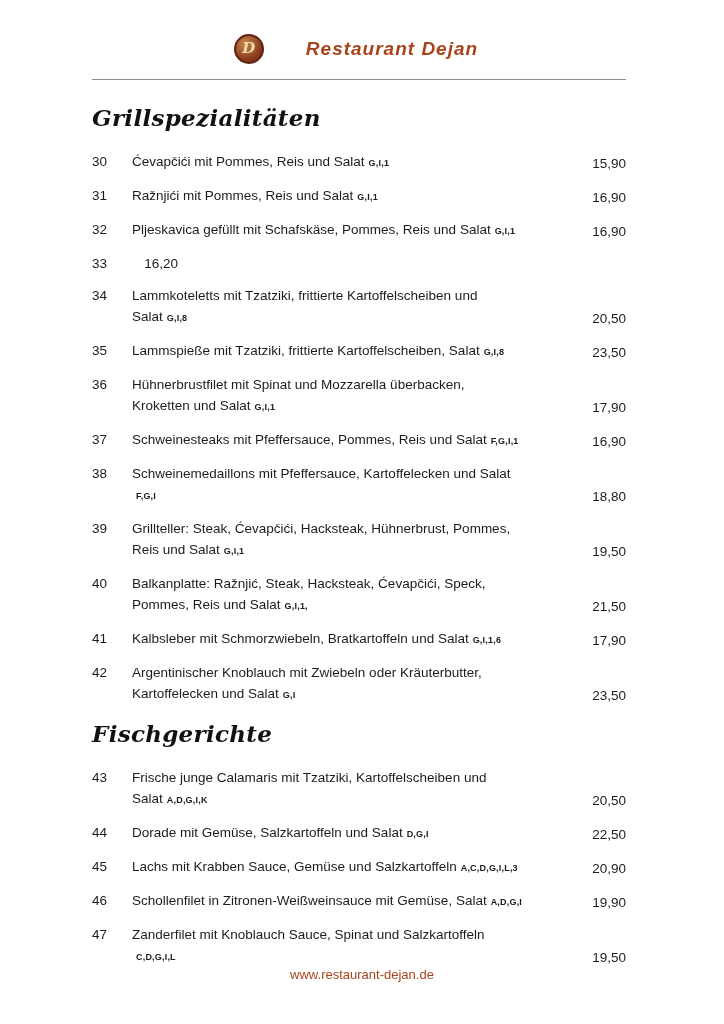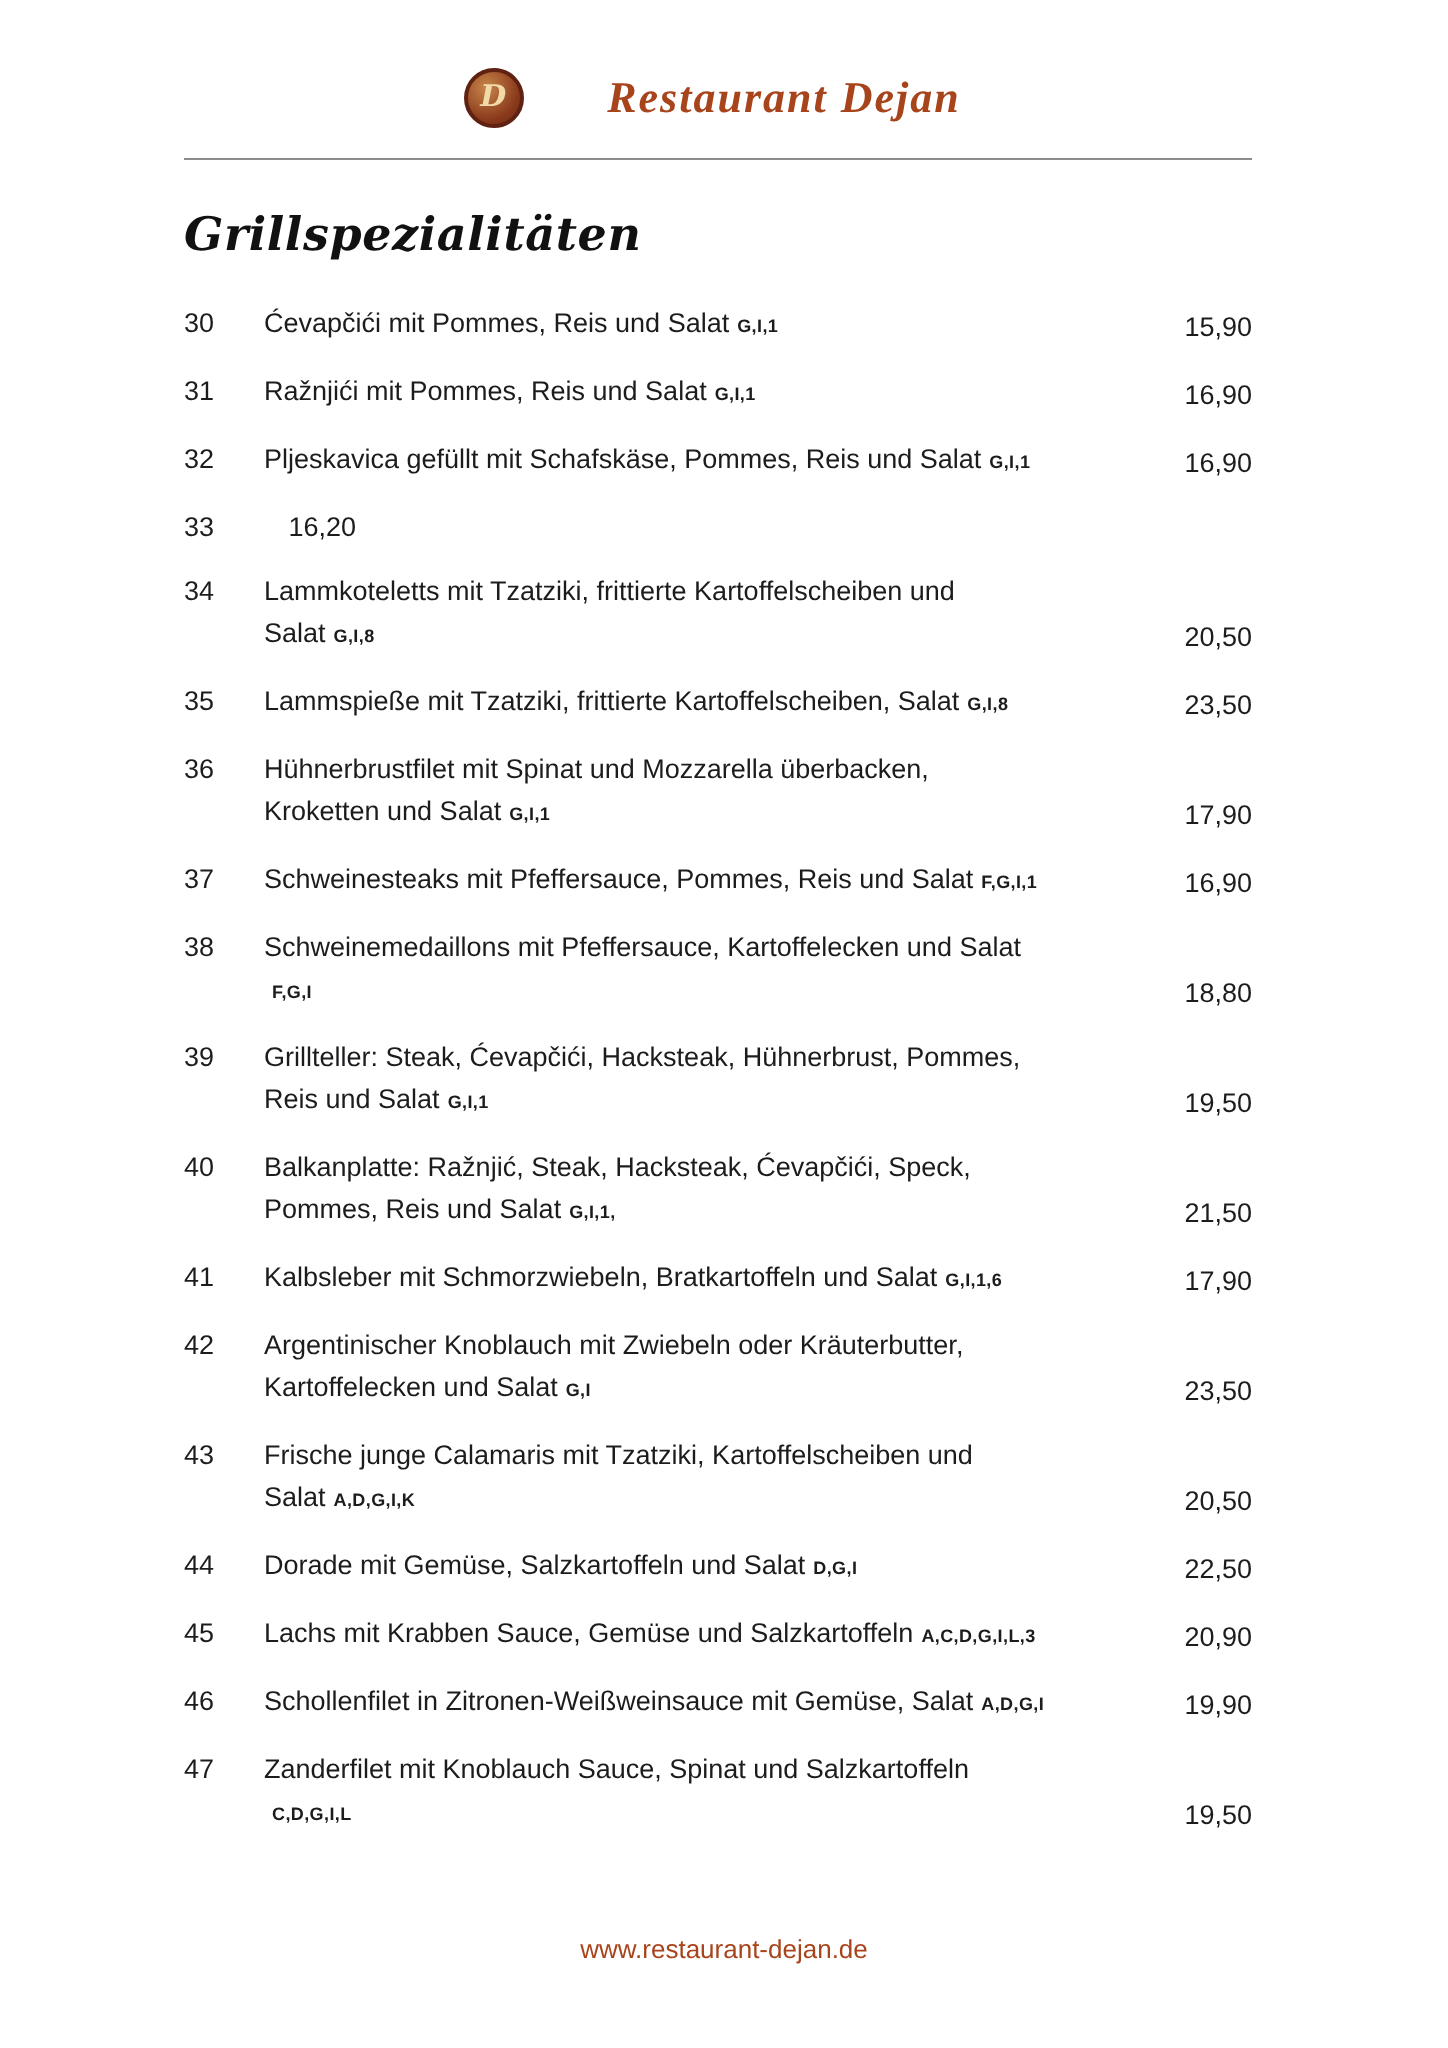--- a/index.html
+++ b/index.html
@@ -32,23 +32,23 @@
     flex:0 0 auto;
   }
   .logo-letter{
     font-family:"DejaVu Serif",serif;
     font-style:italic;font-weight:700;
     font-size:15px;color:#f2d9a8;line-height:1;
     transform:translateY(-1px);
   }
   .title{
     margin:0;
-    font-family:Liberation Serif, serif;
+    font-family:Liberation Sans, sans-serif;
     font-style:italic;font-weight:700;
-    font-size:22px;letter-spacing:1px;
+    font-size:19px;letter-spacing:1px;
     color:var(--accent);
   }
   .rule{
     border-bottom:1.2px solid var(--rule);
     margin-top:15px;
   }
   .section-heading{
     font-family:"DejaVu Serif",serif;
     font-style:italic;font-weight:700;
     font-size:23px;color:#111;
@@ -200,20 +200,21 @@
         <div class="item">
           <span class="num">42</span>
           <div class="desc">
             <div class="line"><span class="txt">Argentinischer Knoblauch mit Zwiebeln oder Kräuterbutter,</span></div>
             <div class="line"><span class="txt">Kartoffelecken und Salat</span><span class="allergens">G,I</span></div>
           </div>
           <span class="price">23,50</span>
         </div>
       </section>
       <section class="section">
+        <h2 class="section-heading">Fischgerichte</h2>
         <div class="item">
           <span class="num">43</span>
           <div class="desc">
             <div class="line"><span class="txt">Frische junge Calamaris mit Tzatziki, Kartoffelscheiben und</span></div>
             <div class="line"><span class="txt">Salat</span><span class="allergens">A,D,G,I,K</span></div>
           </div>
           <span class="price">20,50</span>
         </div>
         <div class="item">
           <span class="num">44</span>

